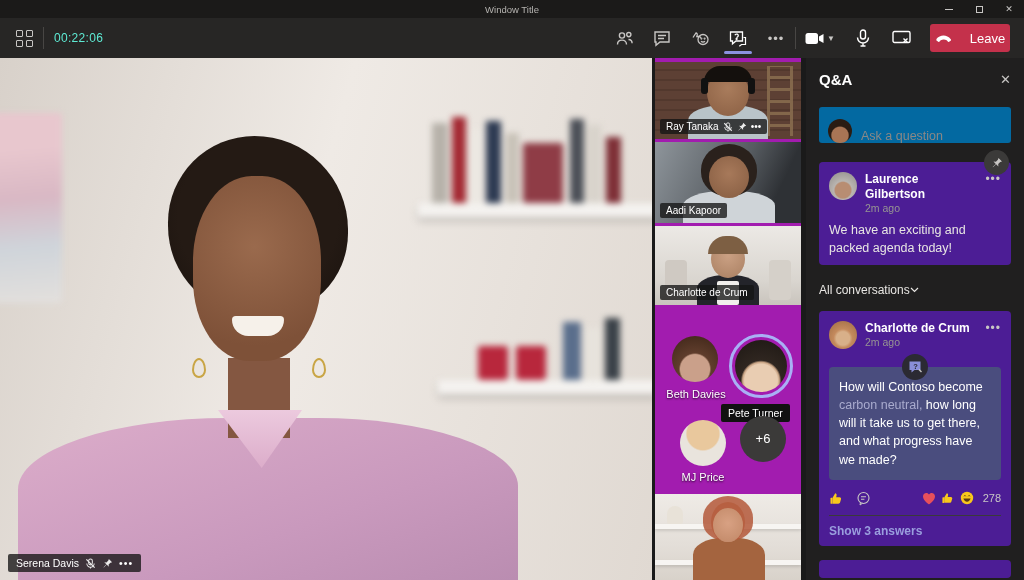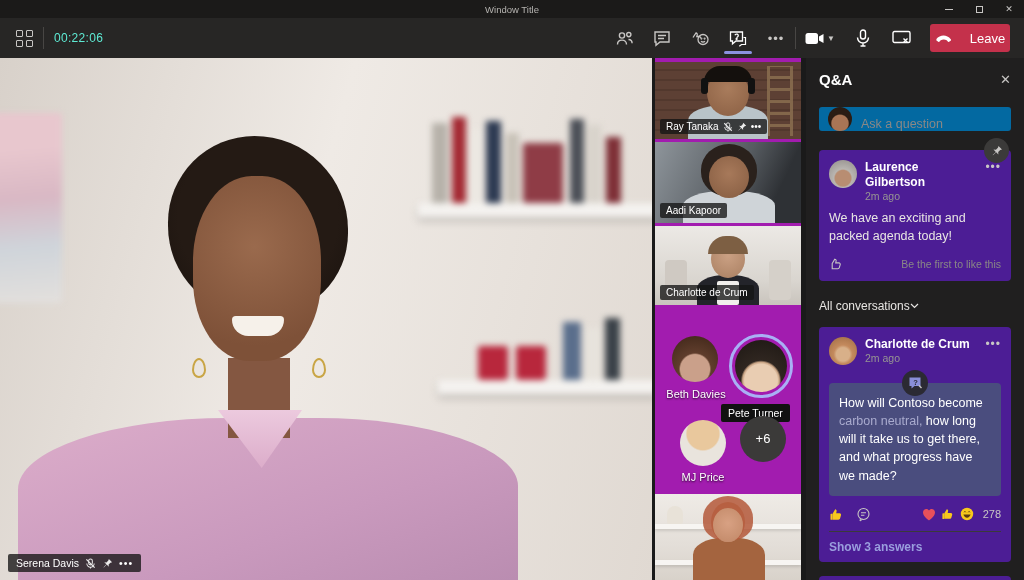--- a/index.html
+++ b/index.html
@@ -349,28 +349,20 @@
         </div>
         <div class="card-head">
           <div class="avatar-md" style="background:radial-gradient(circle at 50% 65%,#b88d72 34%,#b9b5b1 40%,#8f8b87);"></div>
           <div>
             <div class="ch-name">Laurence Gilbertson</div>
             <div class="ch-time">2m ago</div>
           </div>
           <div class="card-more">•••</div>
         </div>
         <div class="card-text">We have an exciting and packed agenda today!</div>
-        <div class="card-foot">
-          <span class="icon-btn">
-            <svg width="14" height="14" viewBox="0 0 14 14" fill="none" stroke="#c8c6c4" stroke-width="1.1">
-              <path d="M3.2 6.5l2.6-4.3c.9.1 1.5.9 1.3 1.8l-.4 1.9h3.2c.9 0 1.6.9 1.3 1.8l-.9 3c-.2.7-.8 1.1-1.5 1.1H3.2zM3.2 6.5v5.3"></path>
-            </svg>
-          </span>
-          <span class="like-hint">Be the first to like this</span>
-        </div>
       </div>
 
       <div class="filter-row">
         <span>All conversations</span>
         <svg width="9" height="6" viewBox="0 0 9 6" fill="none" stroke="#e8e6e3" stroke-width="1.2">
             <path d="M1 1l3.5 3.5L8 1"></path>
           </svg>
       </div>
 
       <div class="card">

